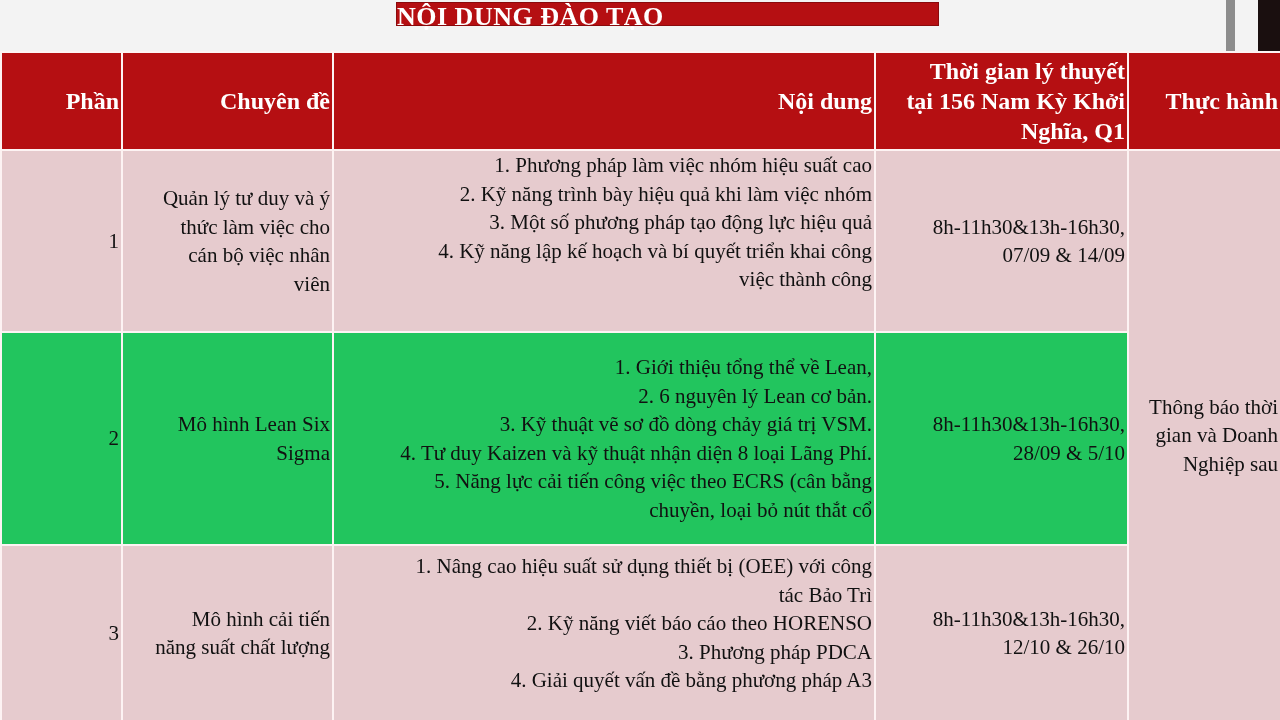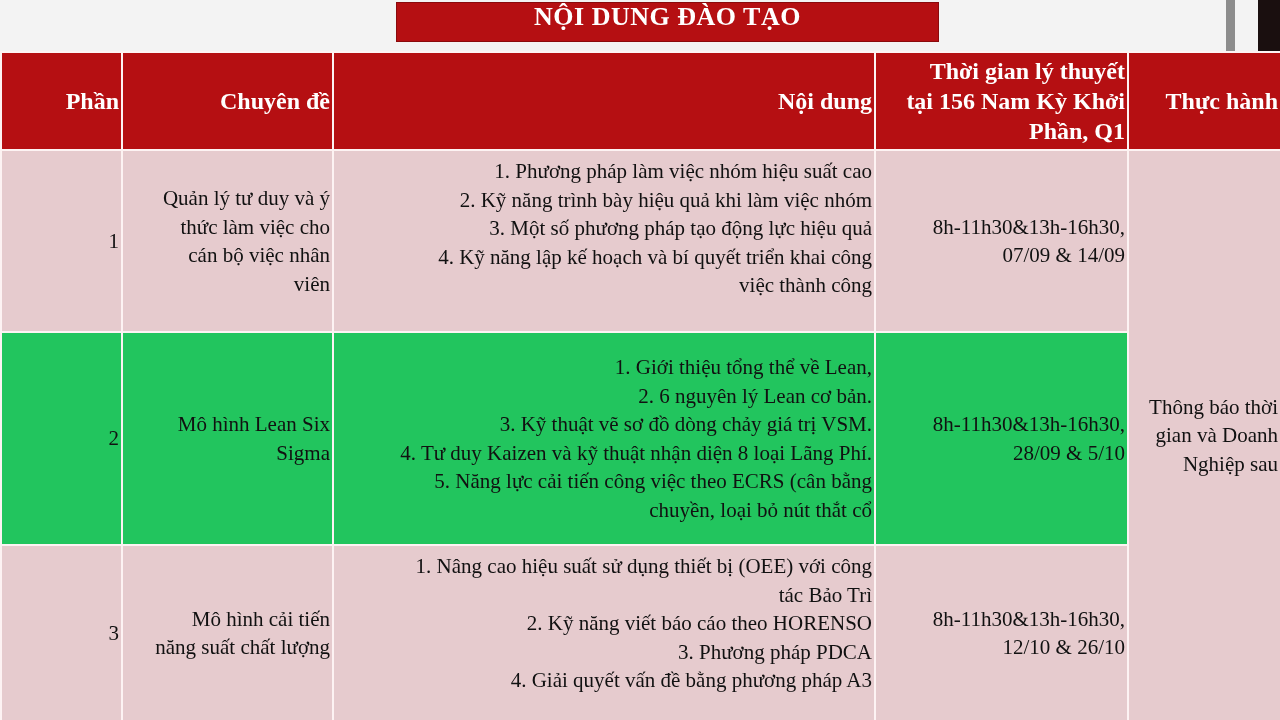--- a/index.html
+++ b/index.html
@@ -2,24 +2,24 @@
 <html><head>
 <meta charset="utf-8">
 <style>
   html, body { margin:0; padding:0; }
   body {
     width:1280px; height:720px; overflow:hidden; position:relative;
     background:#f3f3f3;
     font-family:"Liberation Serif", "DejaVu Serif", serif;
   }
   .title-bar {
-    position:absolute; left:396px; top:2px; width:543px; height:40px;
+    position:absolute; left:396px; top:2px; width:543px; height:24px;
     background:#b50f12; border:1px solid #8a0a0c; box-sizing:border-box;
     color:#fff; font-weight:bold; font-size:26px; line-height:28px;
-    text-align:center; letter-spacing:0.5px;
+    text-align:left; letter-spacing:0.5px;
   }
   .deco-gray { position:absolute; left:1226px; top:0; width:9px; height:51px; background:#8c8c8c; }
   .deco-dark { position:absolute; left:1258px; top:0; width:22px; height:51px; background:#1a0f0f; }
   table.main {
     position:absolute; left:0; top:51px; width:1280px; height:669px;
     border-collapse:collapse; table-layout:fixed;
   }
   table.main td, table.main th {
     border:2px solid #fdf3f3; text-align:right; vertical-align:middle;
     padding:0 2px; box-sizing:border-box;
@@ -52,34 +52,34 @@
     <col style="width:153px">
   </colgroup>
   <tbody>
       <tr>
     <th>Phần</th>
     <th>Chuyên đề</th>
     <th>Nội dung</th>
     <th>
       <span class="line">Thời gian lý thuyết</span>
       <span class="line">tại 156 Nam Kỳ Khởi</span>
-      <span class="line">Phần, Q1</span>
+      <span class="line">Nghĩa, Q1</span>
     </th>
     <th>Thực hành</th>
   </tr>
 
   <tr class="r-odd" style="height:182px">
     <td>1</td>
     <td>
       <span class="line">Quản lý tư duy và ý</span>
       <span class="line">thức làm việc cho</span>
       <span class="line">cán bộ việc nhân</span>
       <span class="line">viên</span>
     </td>
-    <td style="vertical-align:top;padding-top:6px">
+    <td style="vertical-align:top;">
       <span class="line">1. Phương pháp làm việc nhóm hiệu suất cao</span>
       <span class="line">2. Kỹ năng trình bày hiệu quả khi làm việc nhóm</span>
       <span class="line">3. Một số phương pháp tạo động lực hiệu quả</span>
       <span class="line">4. Kỹ năng lập kế hoạch và bí quyết triển khai công</span>
       <span class="line">việc thành công</span>
     </td>
     <td>
       <span class="line">8h-11h30&amp;13h-16h30,</span>
       <span class="line">07/09 &amp; 14/09</span>
     </td>

